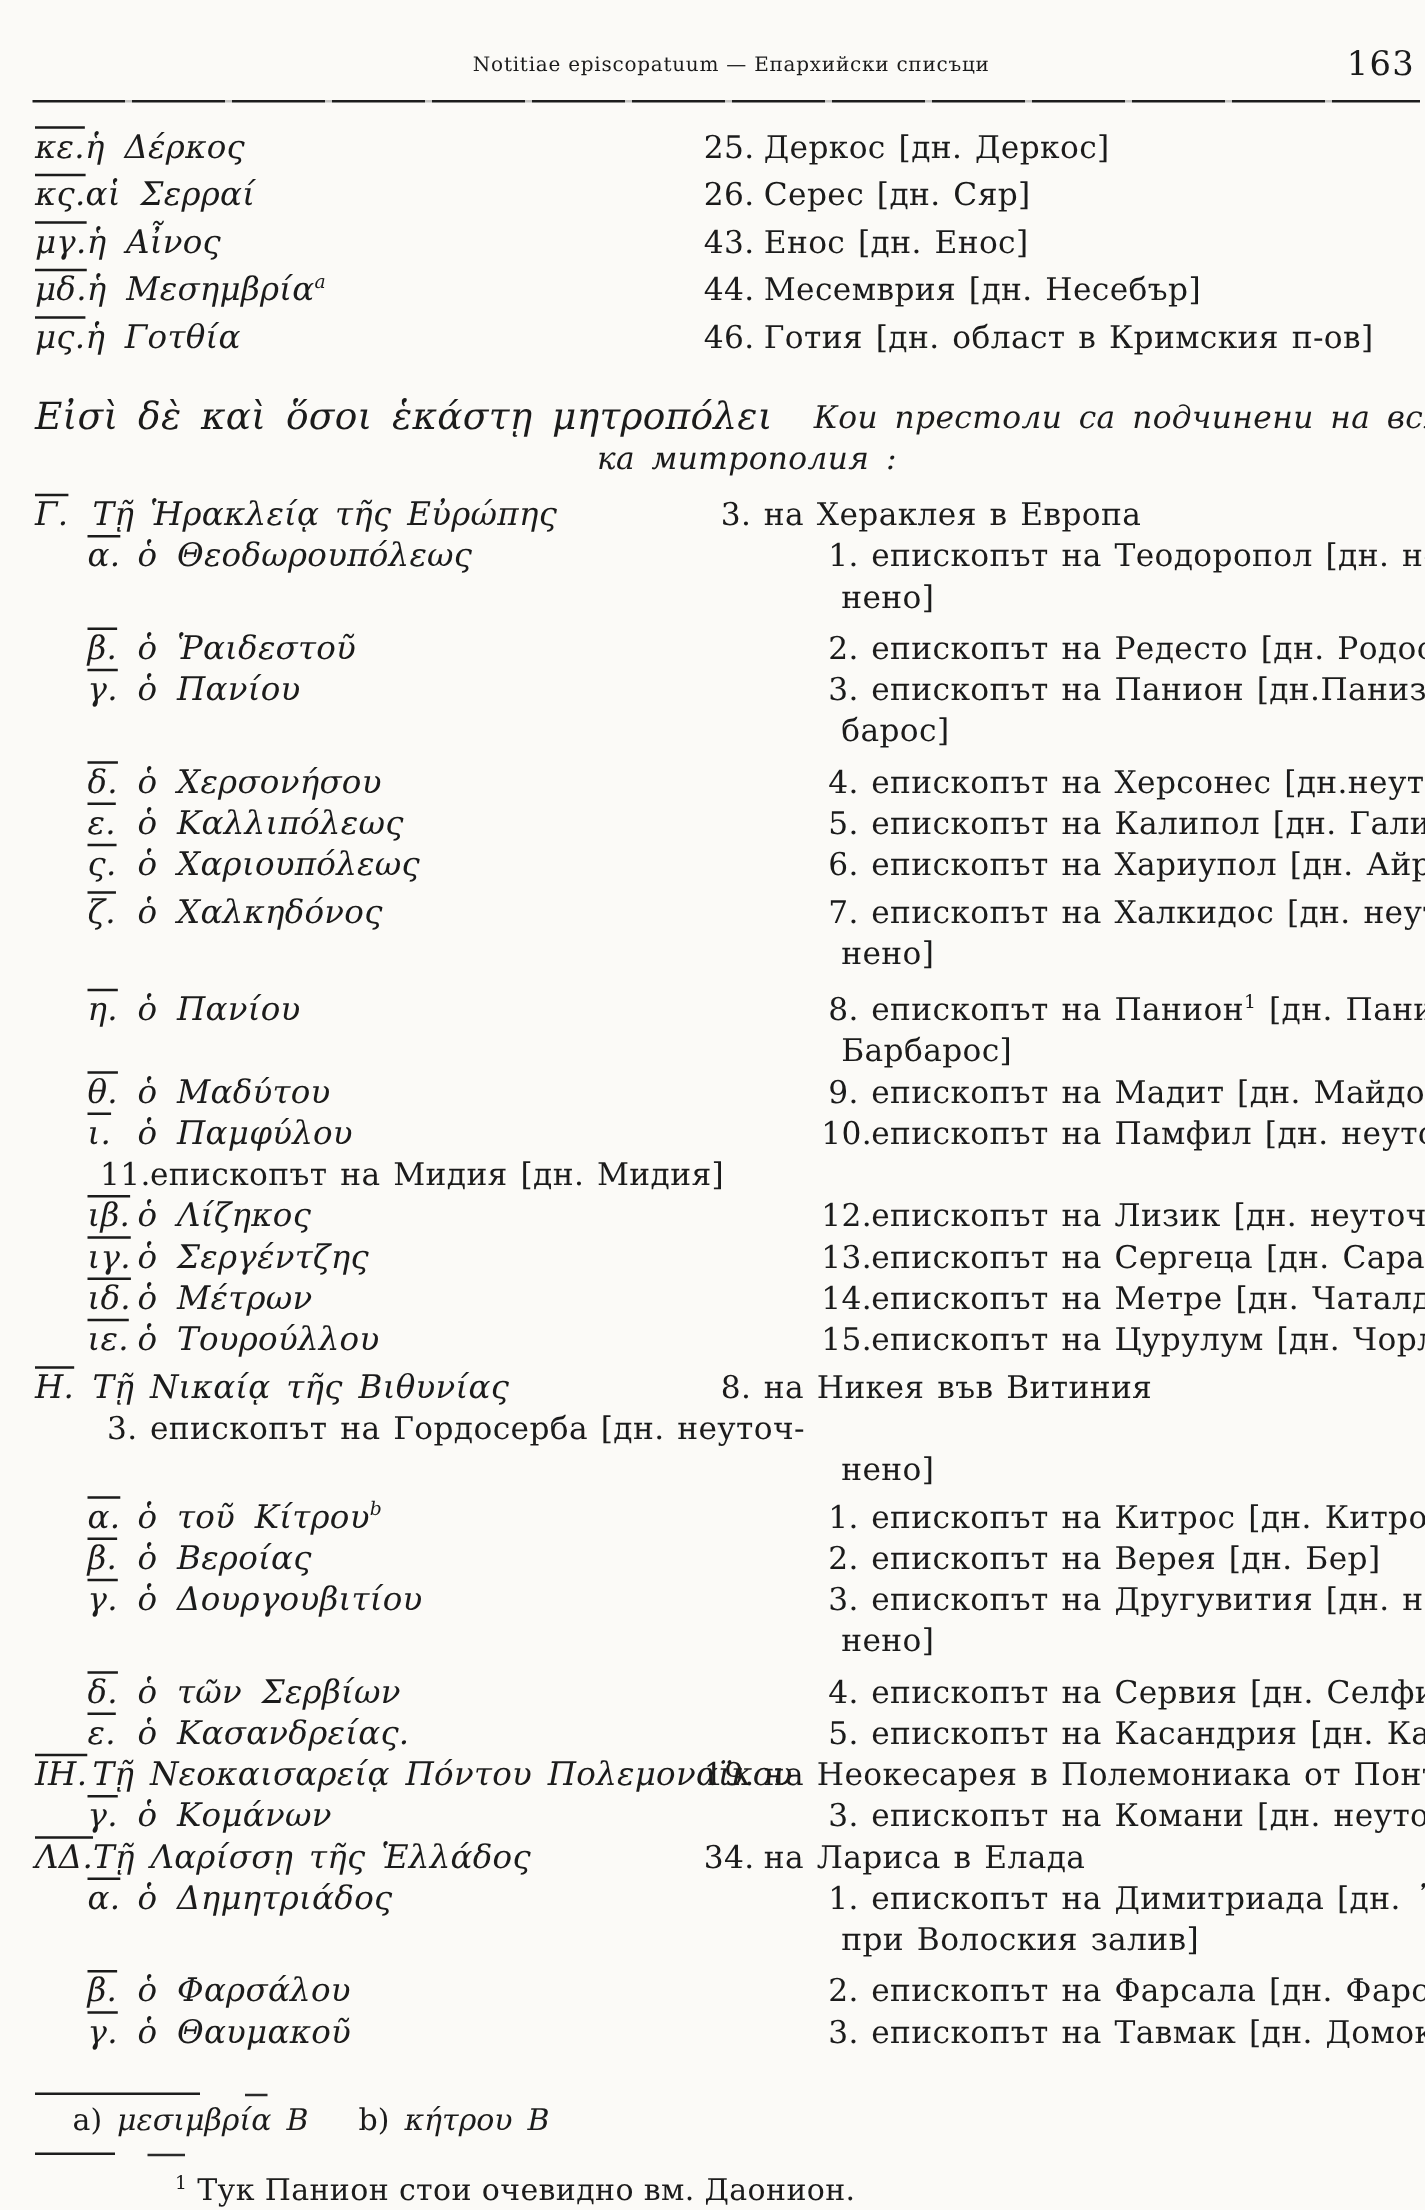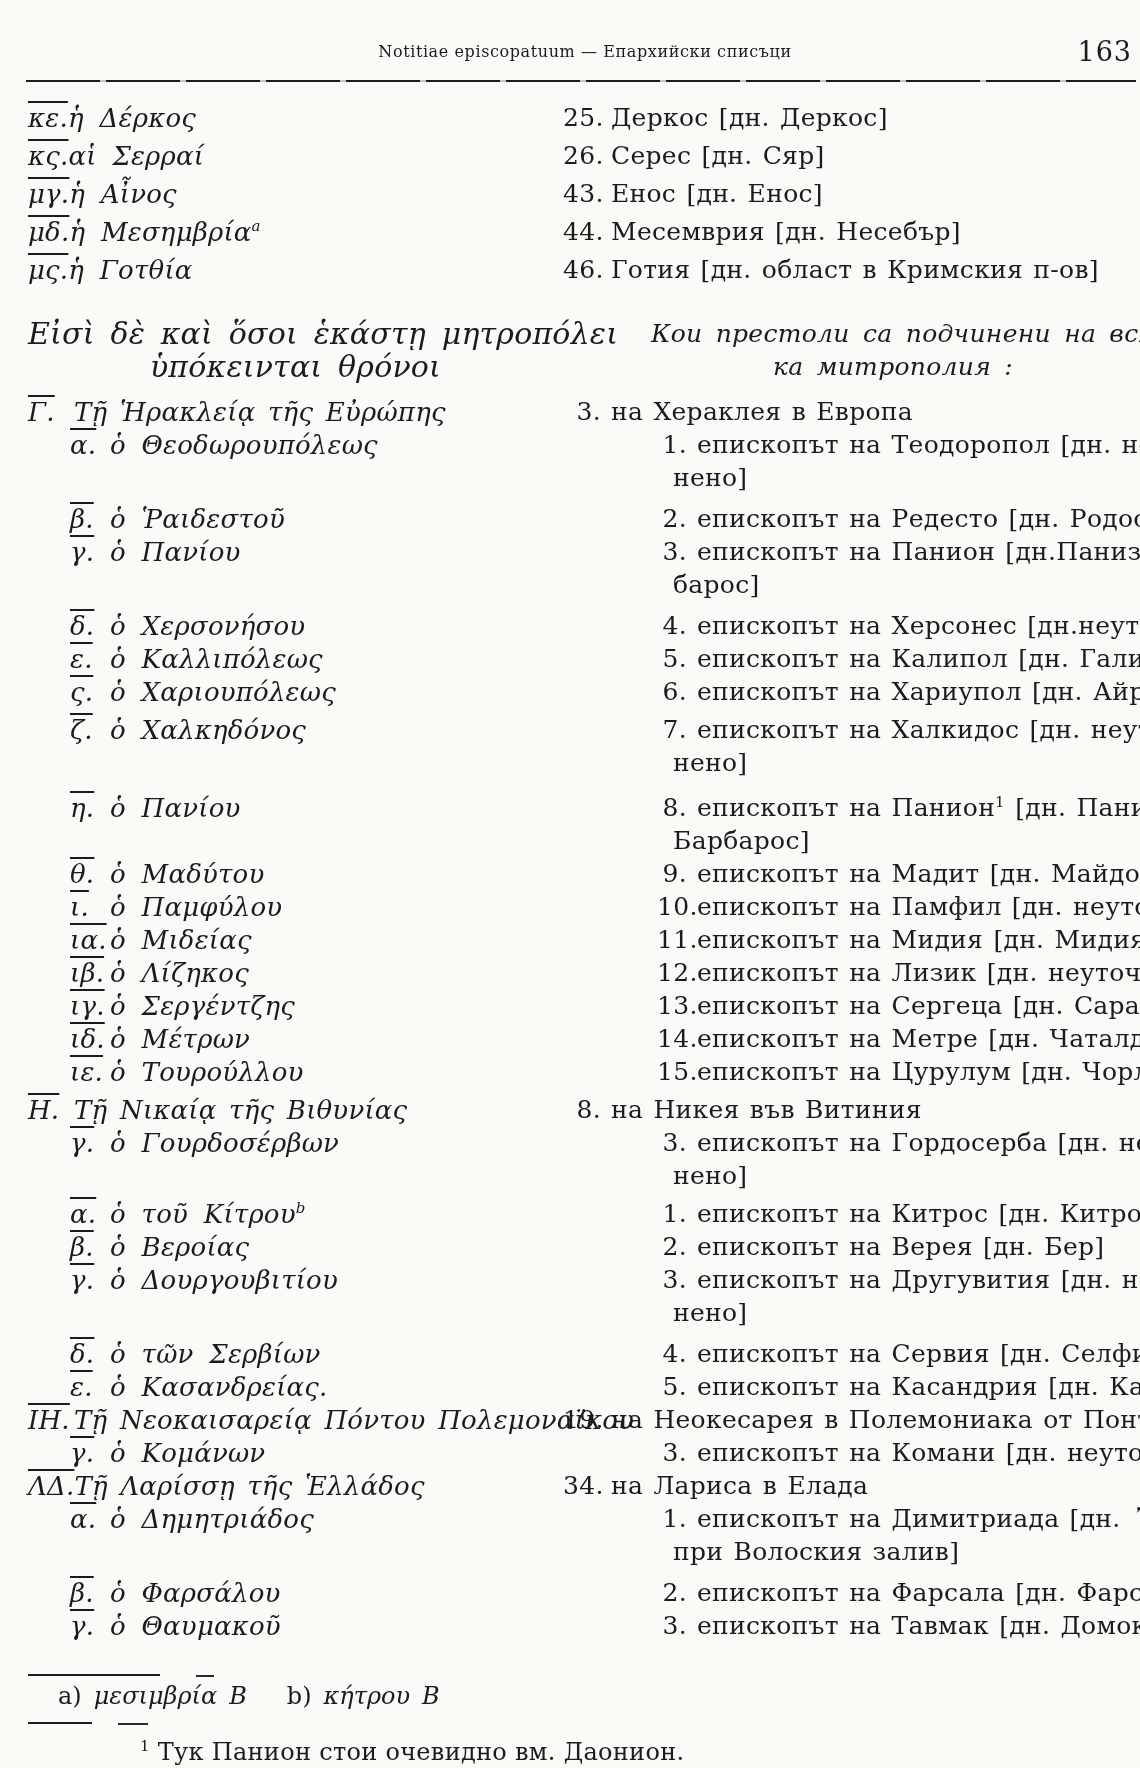--- a/index.html
+++ b/index.html
@@ -101,21 +101,20 @@
       <div class="row rh38">
         <div class="cell cell-l lv-top"><span class="num gnum">μς.</span><span class="txt">ἡ Γοτθία</span></div>
         <div class="cell cell-r lv-top"><span class="num">46.</span><span class="txt">Готия [дн. област в Кримския п-ов]</span></div>
       </div>
       <div class="sp sp-lg"></div>
       <div class="row hrow">
         <div class="cell cell-l">Εἰσὶ δὲ καὶ ὅσοι ἑκάστῃ μητροπόλει</div>
         <div class="cell cell-r">Кои престоли са подчинени на вся-</div>
       </div>
       <div class="row hrow">
-        <div class="cell cell-l">ὑπόκεινται θρόνοι</div>
         <div class="cell cell-r">ка митрополия :</div>
       </div>
       <div class="sp sp-md"></div>
       <div class="row">
         <div class="cell cell-l lv-sec"><span class="num gnum">Γ.</span><span class="txt">Τῇ Ἡρακλείᾳ τῆς Εὐρώπης</span></div>
         <div class="cell cell-r lv-top"><span class="num">3.</span><span class="txt">на Хераклея в Европа</span></div>
       </div>
       <div class="row">
         <div class="cell cell-l lv-sub"><span class="num gnum">α.</span><span class="txt">ὁ Θεοδωρουπόλεως</span></div>
         <div class="cell cell-r lv-sub"><span class="num">1.</span><span class="txt">епископът на Теодоропол [дн. неуточ-</span></div>
@@ -170,21 +169,20 @@
       </div>
       <div class="row">
         <div class="cell cell-l lv-sub"><span class="num gnum">θ.</span><span class="txt">ὁ Μαδύτου</span></div>
         <div class="cell cell-r lv-sub"><span class="num">9.</span><span class="txt">епископът на Мадит [дн. Майдос]</span></div>
       </div>
       <div class="row">
         <div class="cell cell-l lv-sub"><span class="num gnum">ι.</span><span class="txt">ὁ Παμφύλου</span></div>
         <div class="cell cell-r lv-sub"><span class="num">10.</span><span class="txt">епископът на Памфил [дн. неуточнено]</span></div>
       </div>
       <div class="row">
-        <div class="cell cell-l lv-sub"><span class="num gnum">ια.</span><span class="txt">ὁ Μιδείας</span></div>
         <div class="cell cell-r lv-sub"><span class="num">11.</span><span class="txt">епископът на Мидия [дн. Мидия]</span></div>
       </div>
       <div class="row">
         <div class="cell cell-l lv-sub"><span class="num gnum">ιβ.</span><span class="txt">ὁ Λίζηκος</span></div>
         <div class="cell cell-r lv-sub"><span class="num">12.</span><span class="txt">епископът на Лизик [дн. неуточнено]</span></div>
       </div>
       <div class="row">
         <div class="cell cell-l lv-sub"><span class="num gnum">ιγ.</span><span class="txt">ὁ Σεργέντζης</span></div>
         <div class="cell cell-r lv-sub"><span class="num">13.</span><span class="txt">епископът на Сергеца [дн. Саракини]</span></div>
       </div>
@@ -195,21 +193,20 @@
       <div class="row">
         <div class="cell cell-l lv-sub"><span class="num gnum">ιε.</span><span class="txt">ὁ Τουρούλλου</span></div>
         <div class="cell cell-r lv-sub"><span class="num">15.</span><span class="txt">епископът на Цурулум [дн. Чорлу]</span></div>
       </div>
       <div class="sp sp-xs"></div>
       <div class="row">
         <div class="cell cell-l lv-sec"><span class="num gnum">Η.</span><span class="txt">Τῇ Νικαίᾳ τῆς Βιθυνίας</span></div>
         <div class="cell cell-r lv-top"><span class="num">8.</span><span class="txt">на Никея във Витиния</span></div>
       </div>
       <div class="row">
-        <div class="cell cell-l lv-sub"><span class="num gnum">γ.</span><span class="txt">ὁ Γουρδοσέρβων</span></div>
         <div class="cell cell-r lv-sub"><span class="num">3.</span><span class="txt">епископът на Гордосерба [дн. неуточ-</span></div>
       </div>
       <div class="row">
         <div class="cell cell-l"></div>
         <div class="cell cell-r lv-cont"><span class="txt">нено]</span></div>
       </div>
       <div class="sp sp-xs"></div>
       <div class="row">
         <div class="cell cell-l lv-sub"><span class="num gnum">α.</span><span class="txt">ὁ τοῦ Κίτρου</span><sup class="fnmark">b</sup></div>
         <div class="cell cell-r lv-sub"><span class="num">1.</span><span class="txt">епископът на Китрос [дн. Китрос]</span></div>

